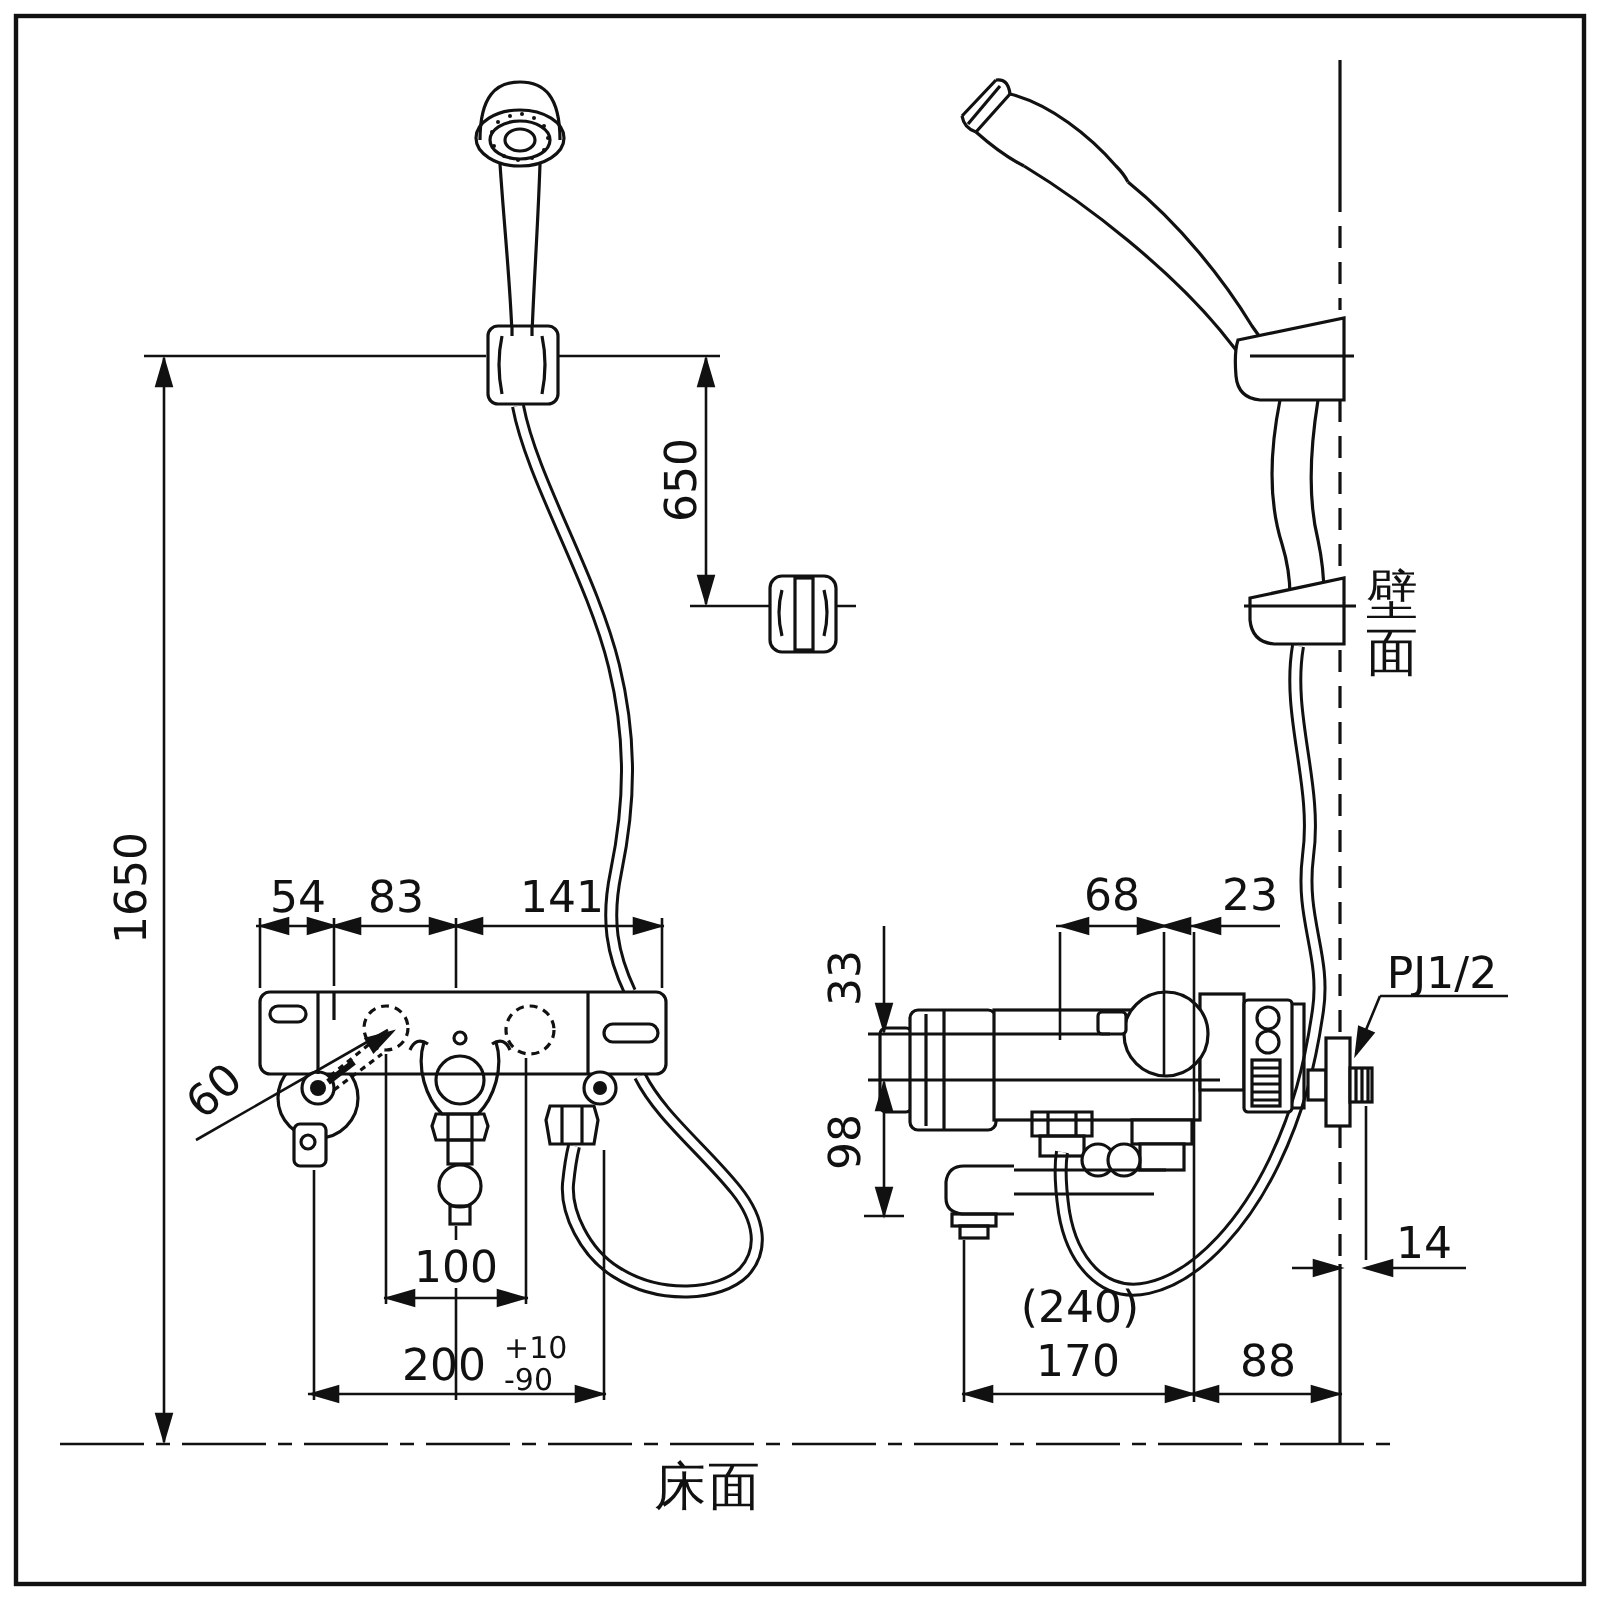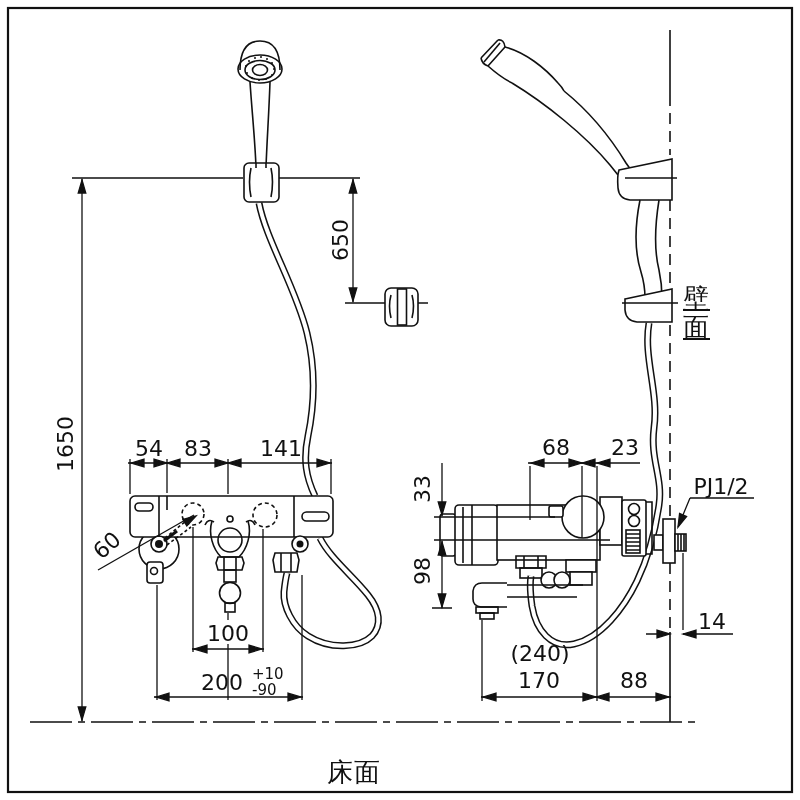--- a/index.html
+++ b/index.html
@@ -3,22 +3,22 @@
 <meta charset="utf-8">
 <style>
   html,body{margin:0;padding:0;background:#fff;}
   .stage{position:relative;width:800px;height:800px;background:#fff;overflow:hidden;
          font-family:"DejaVu Sans","Liberation Sans",sans-serif;}
   svg{position:absolute;left:0;top:0;}
   svg text{fill:#111;font-family:"DejaVu Sans","Liberation Sans",sans-serif;}
   .dim-t{font-size:22px;}
   .tol-t{font-size:15px;}
   .jp-label{position:absolute;color:#111;font-size:26px;line-height:1.1;letter-spacing:1px;}
-  #wall-label{left:683px;top:284px;width:30px;text-decoration:underline;}
-  #floor-label{left:327px;top:730px;white-space:nowrap;margin-top:28px;}
+  #wall-label{left:683px;top:284px;width:30px;}
+  #floor-label{left:327px;top:730px;white-space:nowrap;}
 </style>
 </head>
 <body>
 
 <div class="stage">
 <svg width="800" height="800" viewBox="0 0 800 800">
   <defs>
     <path id="ah" d="M0,0 L-13,3.8 L-13,-3.8 Z" fill="#111"></path>
   </defs>
 

